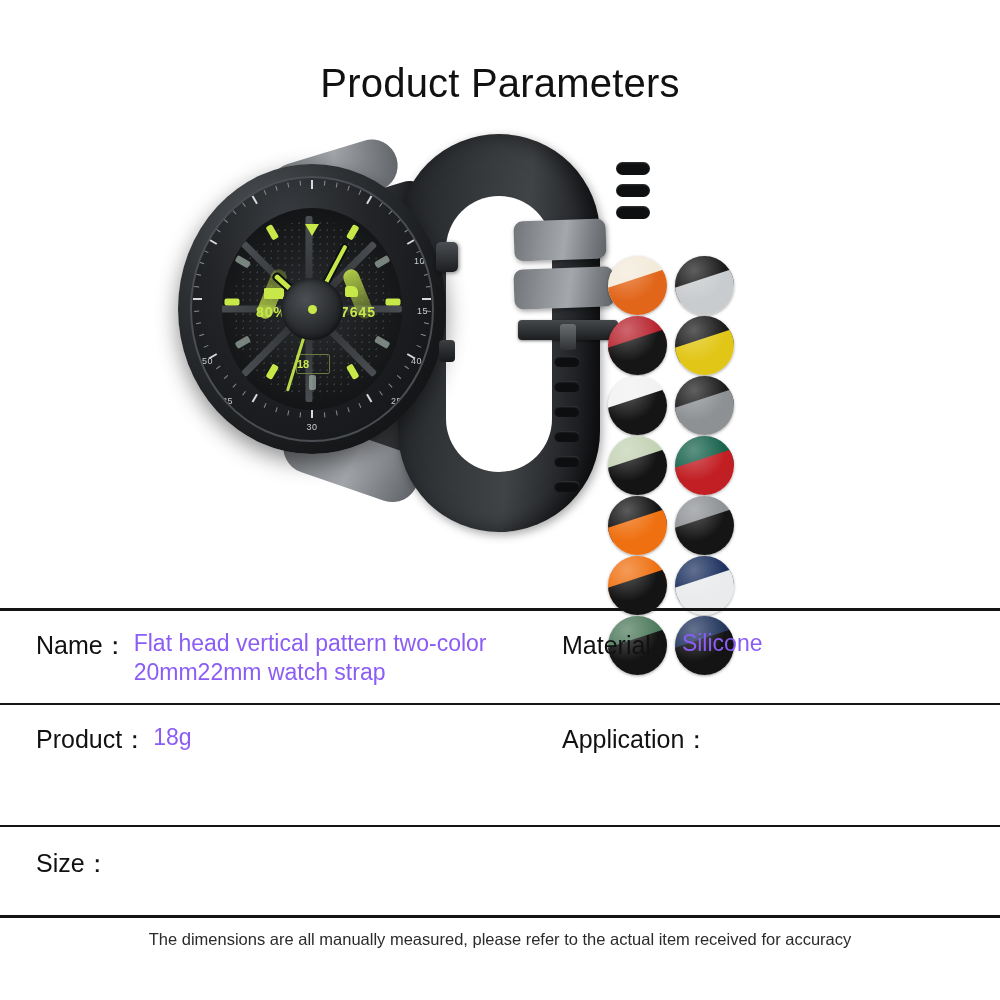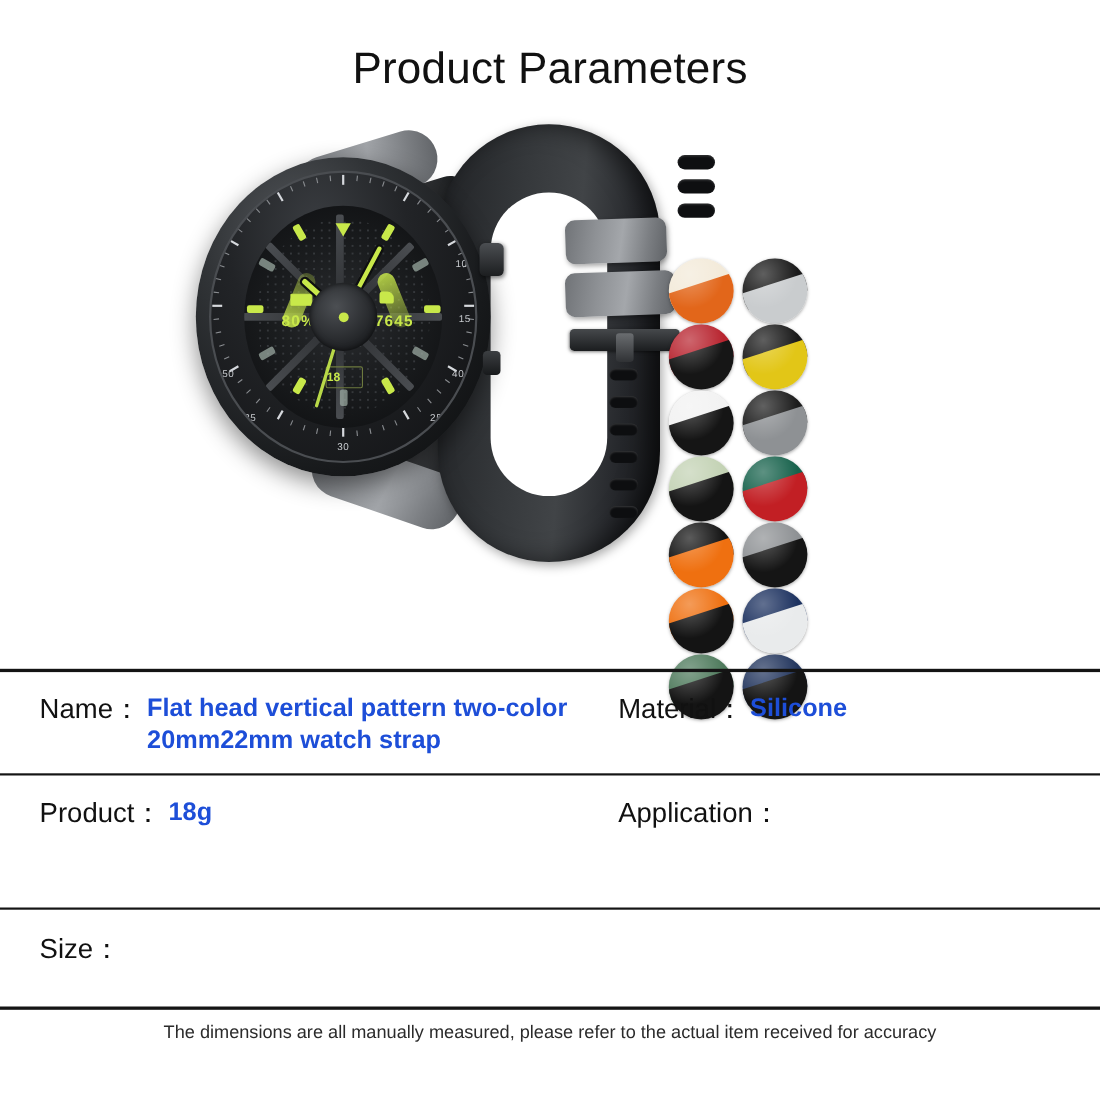--- a/index.html
+++ b/index.html
@@ -16,21 +16,21 @@
     position: relative;
   }
 
   
   .page-title {
     text-align: center;
     font-size: 40px;
     font-weight: 400;
     letter-spacing: 0.2px;
     color: #111111;
-    padding-top: 39px;
+    padding-top: 60px;
     line-height: 1.15;
   }
 
   
   .hero {
     position: relative;
     height: 465px;
   }
 
   
@@ -433,22 +433,22 @@
 
   .spec-label {
     font-size: 25px;
     font-weight: 400;
     color: #111111;
     white-space: nowrap;
     line-height: 1.28;
   }
   .spec-value {
     font-size: 23px;
-    font-weight: 700;
-    color: #1d4ed8;
+    font-weight: 400;
+    color: #8b5cf6;
     line-height: 1.28;
     padding-left: 6px;
     white-space: pre-line;
   }
   .row-h1 { height: 94px; }
   .row-h2 { height: 122px; }
   .row-h3 { height: 88px; }
 
   .footer-note {
     position: absolute;

